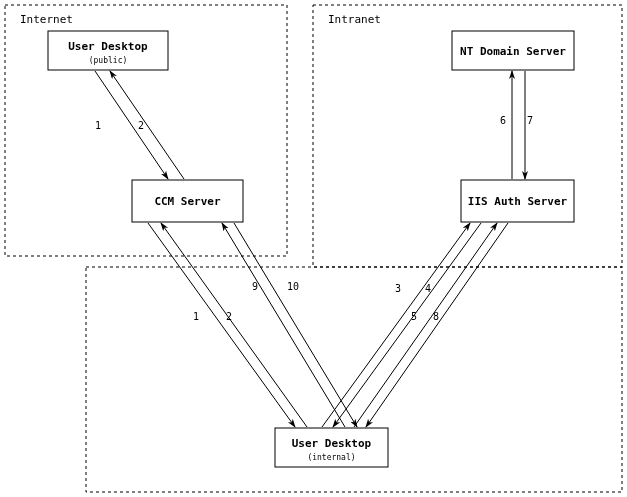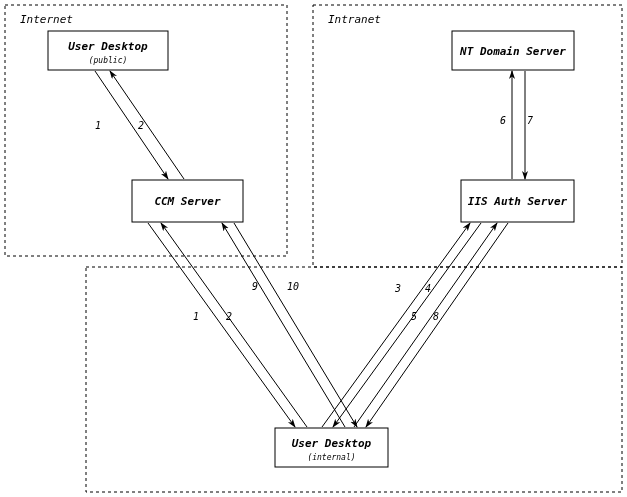--- a/index.html
+++ b/index.html
@@ -7,21 +7,20 @@
     padding: 0;
     background: #ffffff;
   }
   #diagram-root {
     position: relative;
     width: 627px;
     height: 497px;
     background: #ffffff;
     font-family: "DejaVu Sans Mono", monospace;
     overflow: hidden;
-    font-style: italic;
   }
   svg.canvas {
     position: absolute;
     left: 0;
     top: 0;
     width: 627px;
     height: 497px;
   }
   .zone-label {
     font-family: "DejaVu Sans Mono", monospace;

